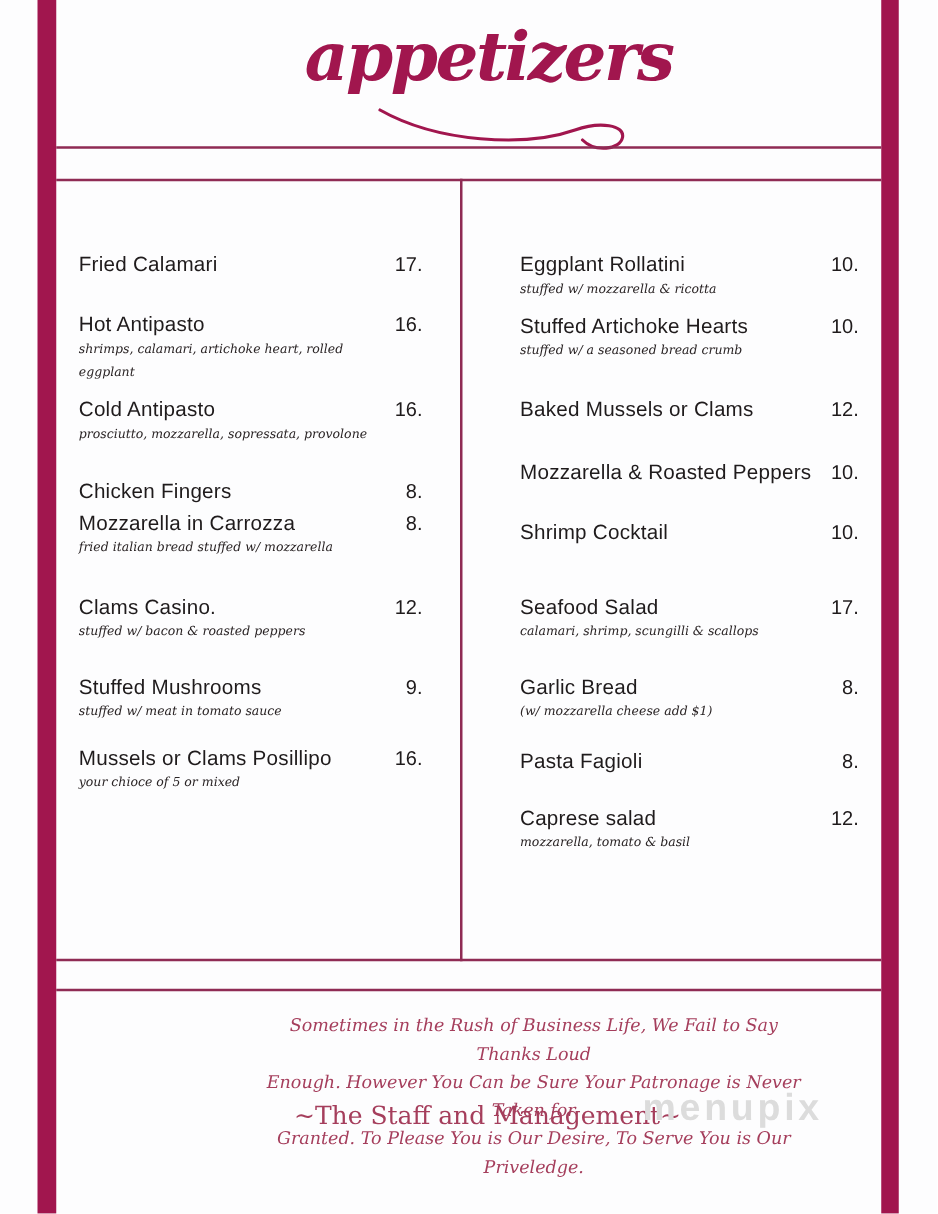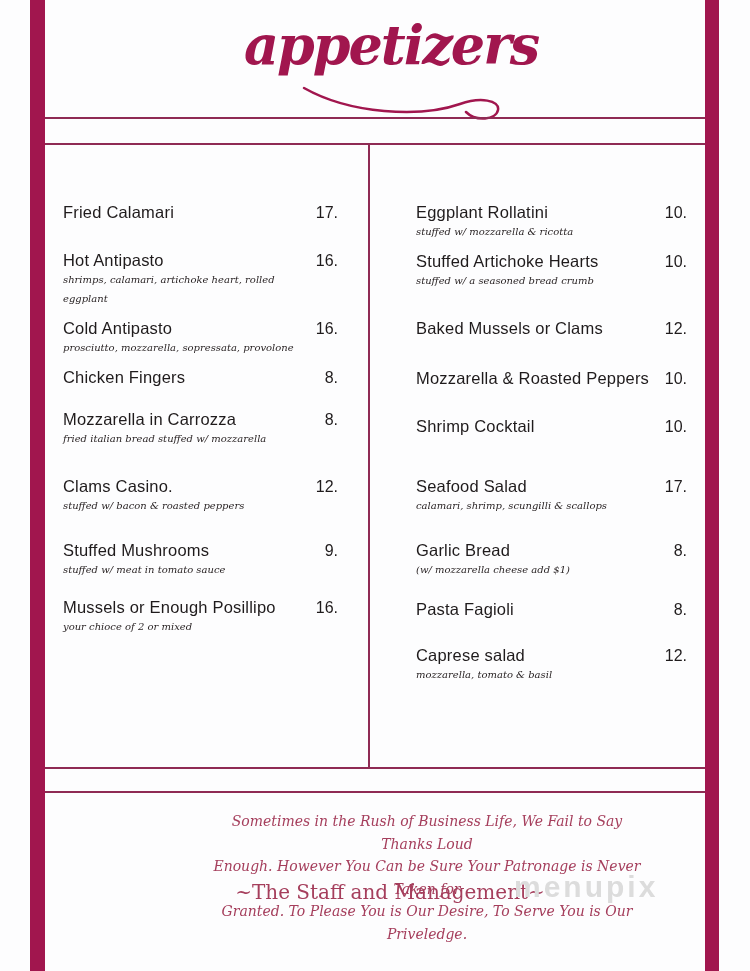--- a/index.html
+++ b/index.html
@@ -85,21 +85,21 @@
     </div>
 
     <div class="item" style="top:173px">
       <div class="item-line">
         <span class="item-name">Cold Antipasto</span>
         <span class="item-price">16.</span>
       </div>
       <div class="item-desc">prosciutto, mozzarella, sopressata, provolone</div>
     </div>
 
-    <div class="item" style="top:222px">
+    <div class="item" style="top:238px">
       <div class="item-line">
         <span class="item-name">Chicken Fingers</span>
         <span class="item-price">8.</span>
       </div>
     </div>
 
     <div class="item" style="top:264px">
       <div class="item-line">
         <span class="item-name">Mozzarella in Carrozza</span>
         <span class="item-price">8.</span>
@@ -118,24 +118,24 @@
     <div class="item" style="top:395px">
       <div class="item-line">
         <span class="item-name">Stuffed Mushrooms</span>
         <span class="item-price">9.</span>
       </div>
       <div class="item-desc">stuffed w/ meat in tomato sauce</div>
     </div>
 
     <div class="item" style="top:452px">
       <div class="item-line">
-        <span class="item-name">Mussels or Enough Posillipo</span>
+        <span class="item-name">Mussels or Clams Posillipo</span>
         <span class="item-price">16.</span>
       </div>
-      <div class="item-desc">your chioce of 2 or mixed</div>
+      <div class="item-desc">your chioce of 5 or mixed</div>
     </div>
 
   </div>
 
   <div class="col col-right">
 
     <div class="item" style="top:57px">
       <div class="item-line">
         <span class="item-name">Eggplant Rollatini</span>
         <span class="item-price">10.</span>

